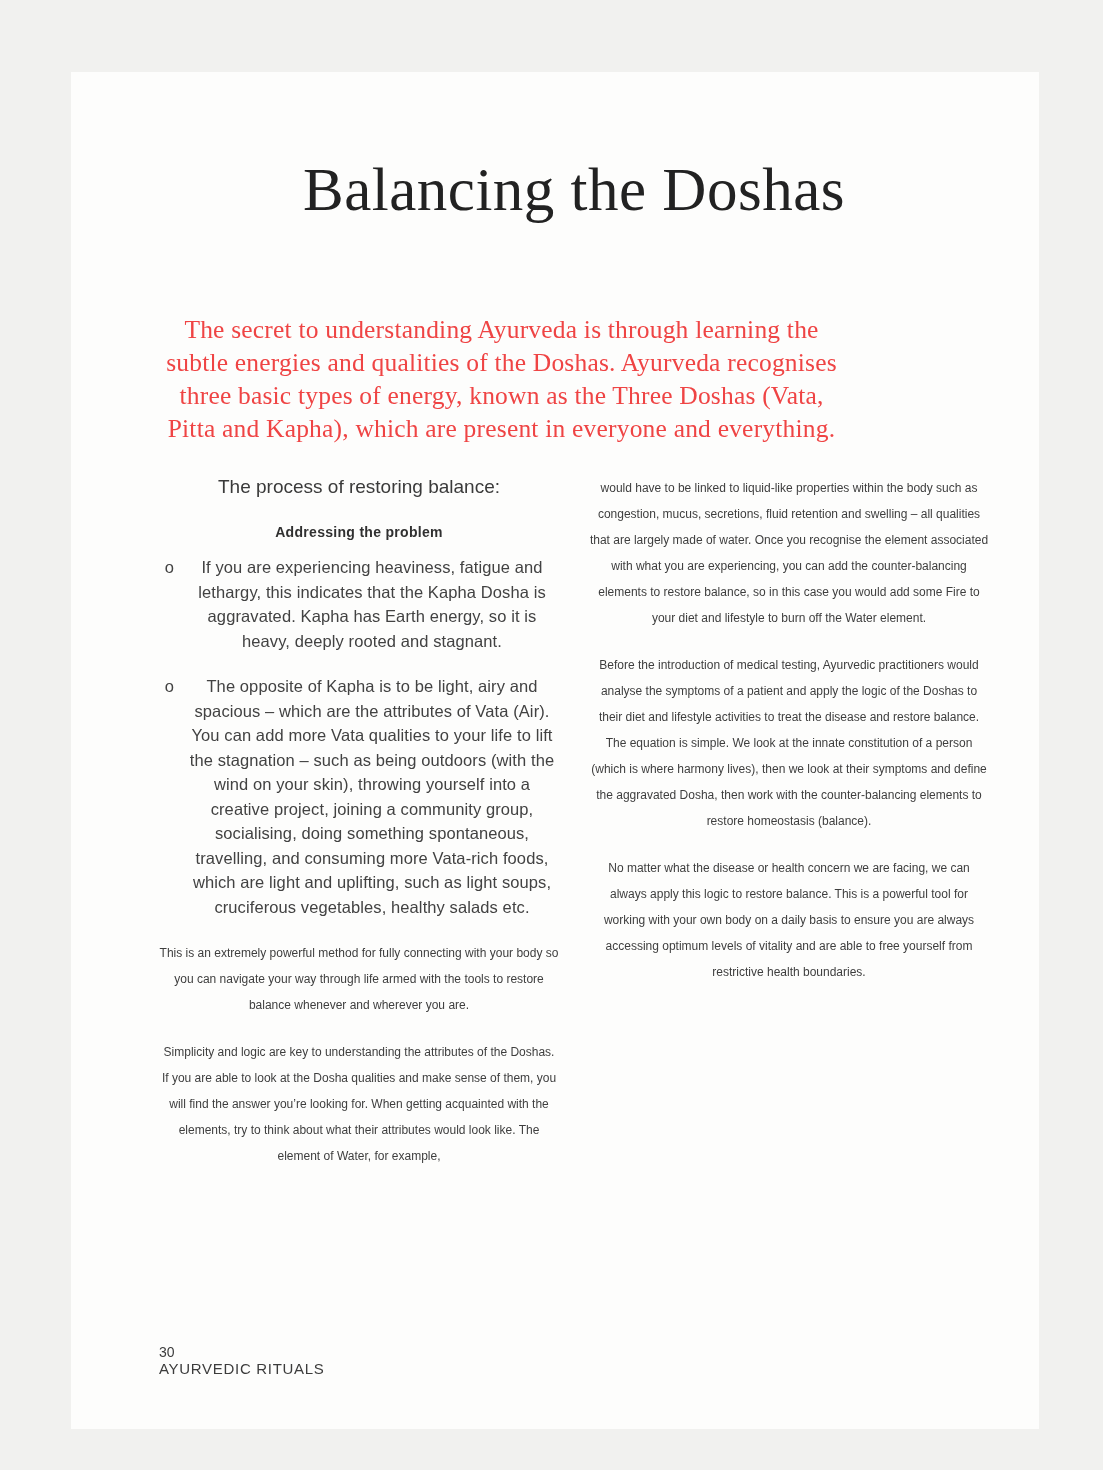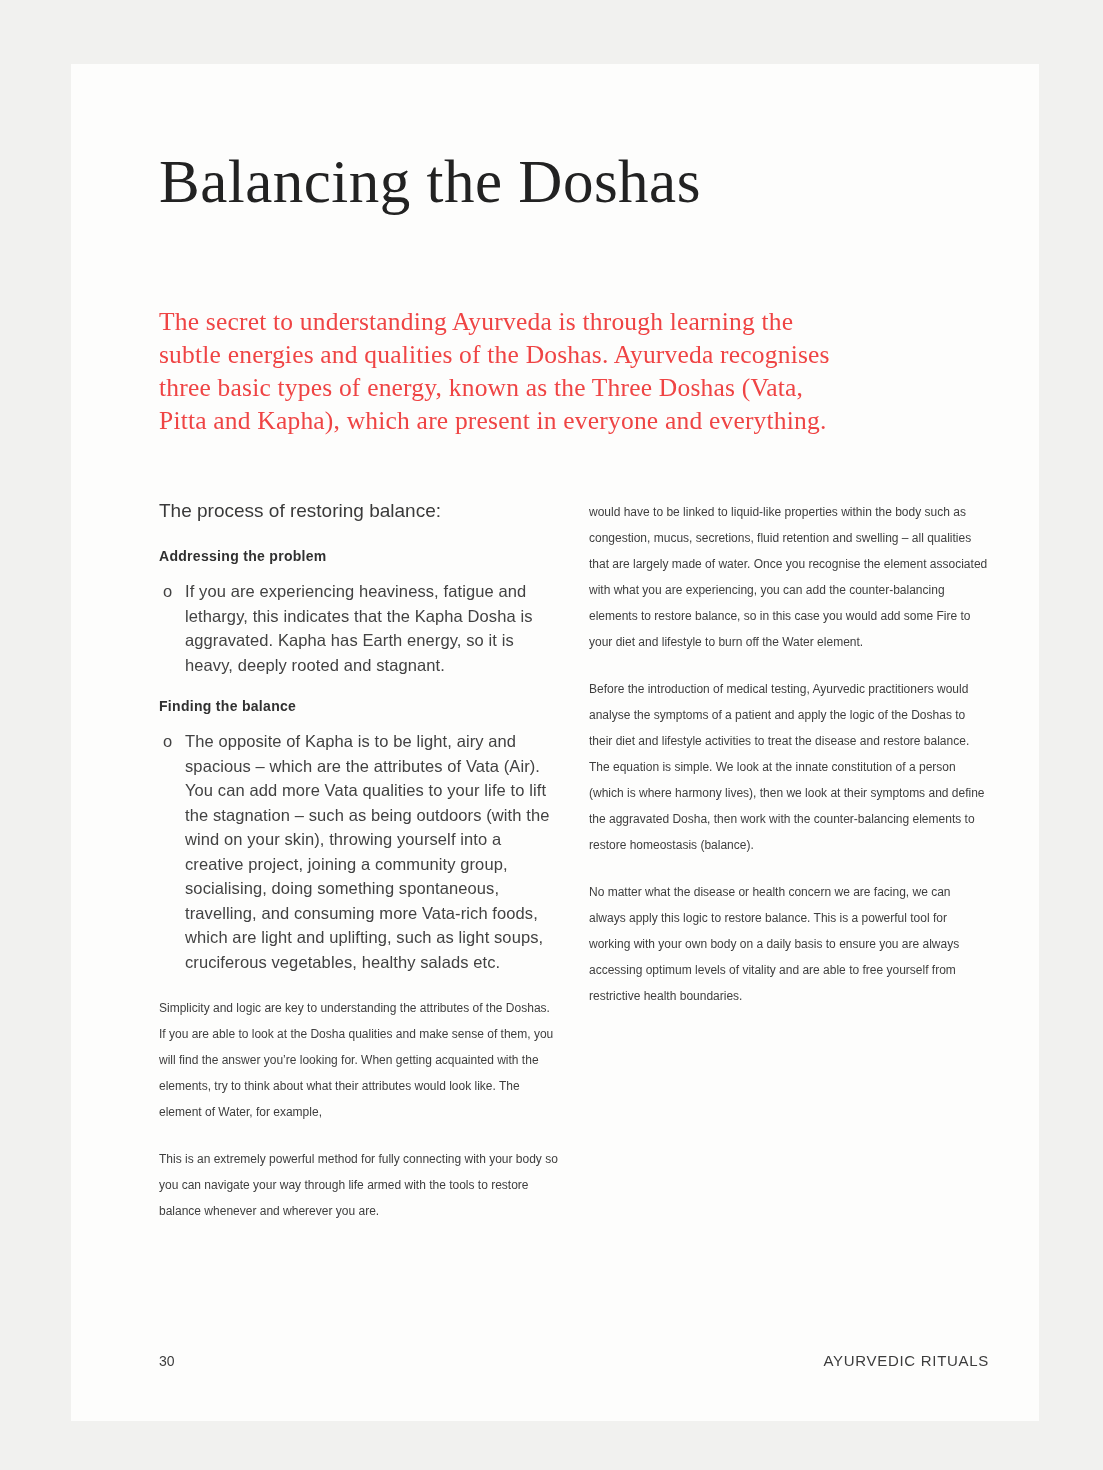--- a/index.html
+++ b/index.html
@@ -13,24 +13,25 @@
   body {
     width: 1103px;
     height: 1470px;
     position: relative;
     background: var(--canvas-bg);
     font-family: "Liberation Sans", sans-serif;
   }
   .page {
     position: absolute;
     left: 71px;
-    top: 64px;
+    top: 72px;
     width: 968px;
     height: 1357px;
     background: var(--page-bg);
+    text-align: center;
   }
   .page-inner {
     position: relative;
     width: 100%;
     height: 100%;
     padding: 84px 50px 0 88px;
   }
   .page-title {
     margin: 0;
     font-family: "Liberation Serif", serif;
@@ -51,21 +52,20 @@
     color: #ef4444;
   }
   .columns {
     display: flex;
     gap: 30px;
     margin-top: 30px;
   }
   .col {
     width: 400px;
     color: var(--body-text);
-    margin-top: 32px;
   }
   .lead {
     margin: 0 0 25px 0;
     font-size: 19px;
     line-height: 24px;
     color: #3a3a3a;
   }
   .sec-heading {
     margin: 0 0 15px 0;
     font-size: 14px;
@@ -95,20 +95,21 @@
   .footer {
     position: absolute;
     left: 88px;
     right: 50px;
     bottom: 52px;
     display: flex;
     justify-content: space-between;
     align-items: baseline;
     font-size: 14px;
     color: #3c3c3c;
+    flex-direction: column;
   }
   .footer .book-title {
     font-size: 15px;
     letter-spacing: 0.7px;
   }
 </style>
 </head>
 <body>
 
 <div class="page">
@@ -125,29 +126,28 @@
 
         <div>
           <p class="sec-heading">Addressing the problem</p>
           <div class="bullet">
             <span class="marker">o</span>
             <span>If you are experiencing heaviness, fatigue and lethargy, this indicates that the Kapha Dosha is aggravated. Kapha has Earth energy, so it is heavy, deeply rooted and stagnant.</span>
           </div>
         </div>
 
         <div>
-          <p class="sec-heading">Finding the balance</p>
           <div class="bullet">
             <span class="marker">o</span>
             <span>The opposite of Kapha is to be light, airy and spacious – which are the attributes of Vata (Air). You can add more Vata qualities to your life to lift the stagnation – such as being outdoors (with the wind on your skin), throwing yourself into a creative project, joining a community group, socialising, doing something spontaneous, travelling, and consuming more Vata-rich foods, which are light and uplifting, such as light soups, cruciferous vegetables, healthy salads etc.</span>
           </div>
         </div>
 
+        <p class="para">This is an extremely powerful method for fully connecting with your body so you can navigate your way through life armed with the tools to restore balance whenever and wherever you are.</p>
         <p class="para">Simplicity and logic are key to understanding the attributes of the Doshas. If you are able to look at the Dosha qualities and make sense of them, you will find the answer you’re looking for. When getting acquainted with the elements, try to think about what their attributes would look like. The element of Water, for example,</p>
-        <p class="para">This is an extremely powerful method for fully connecting with your body so you can navigate your way through life armed with the tools to restore balance whenever and wherever you are.</p>
       </div>
 
       <div class="col">
         <p class="para">would have to be linked to liquid-like properties within the body such as congestion, mucus, secretions, fluid retention and swelling – all qualities that are largely made of water. Once you recognise the element associated with what you are experiencing, you can add the counter-balancing elements to restore balance, so in this case you would add some Fire to your diet and lifestyle to burn off the Water element.</p>
         <p class="para">Before the introduction of medical testing, Ayurvedic practitioners would analyse the symptoms of a patient and apply the logic of the Doshas to their diet and lifestyle activities to treat the disease and restore balance. The equation is simple. We look at the innate constitution of a person (which is where harmony lives), then we look at their symptoms and define the aggravated Dosha, then work with the counter-balancing elements to restore homeostasis (balance).</p>
         <p class="para">No matter what the disease or health concern we are facing, we can always apply this logic to restore balance. This is a powerful tool for working with your own body on a daily basis to ensure you are always accessing optimum levels of vitality and are able to free yourself from restrictive health boundaries.</p>
       </div>
 
     </div>
 

